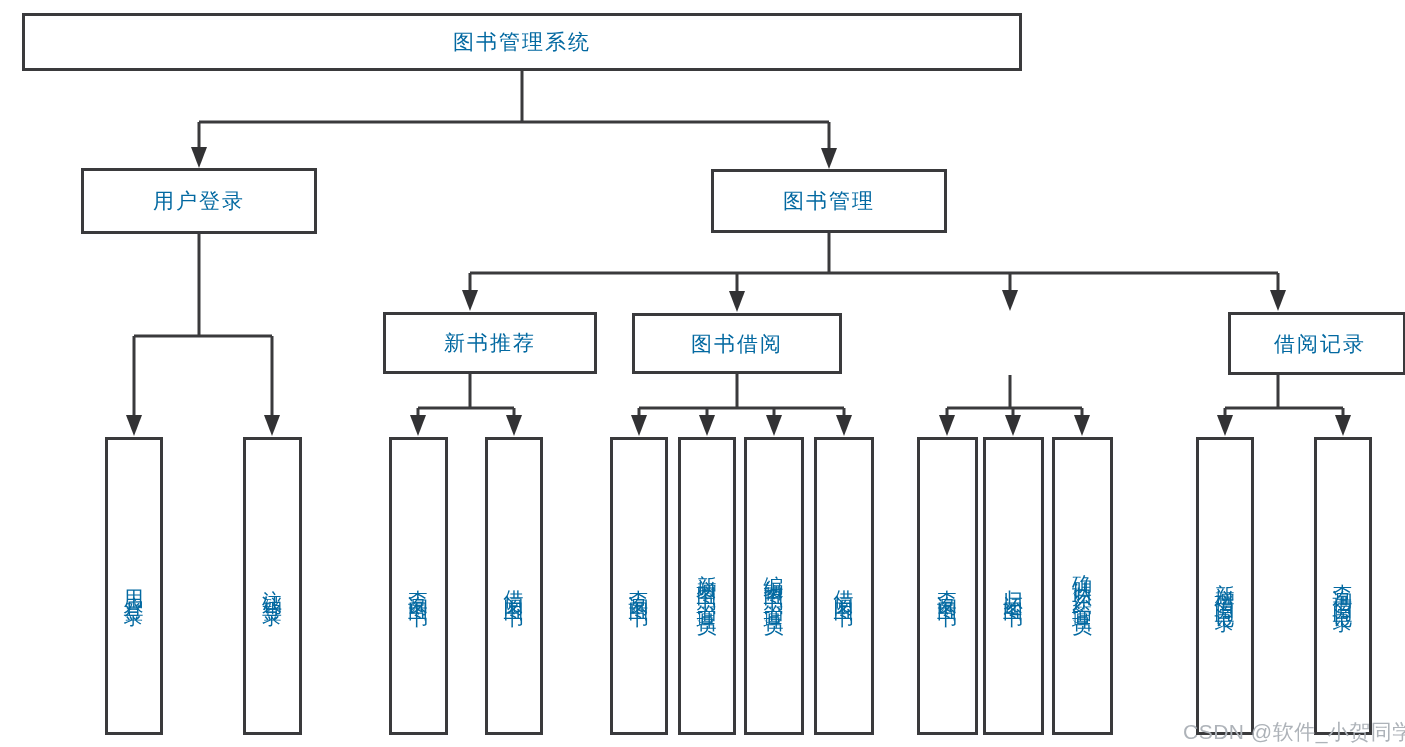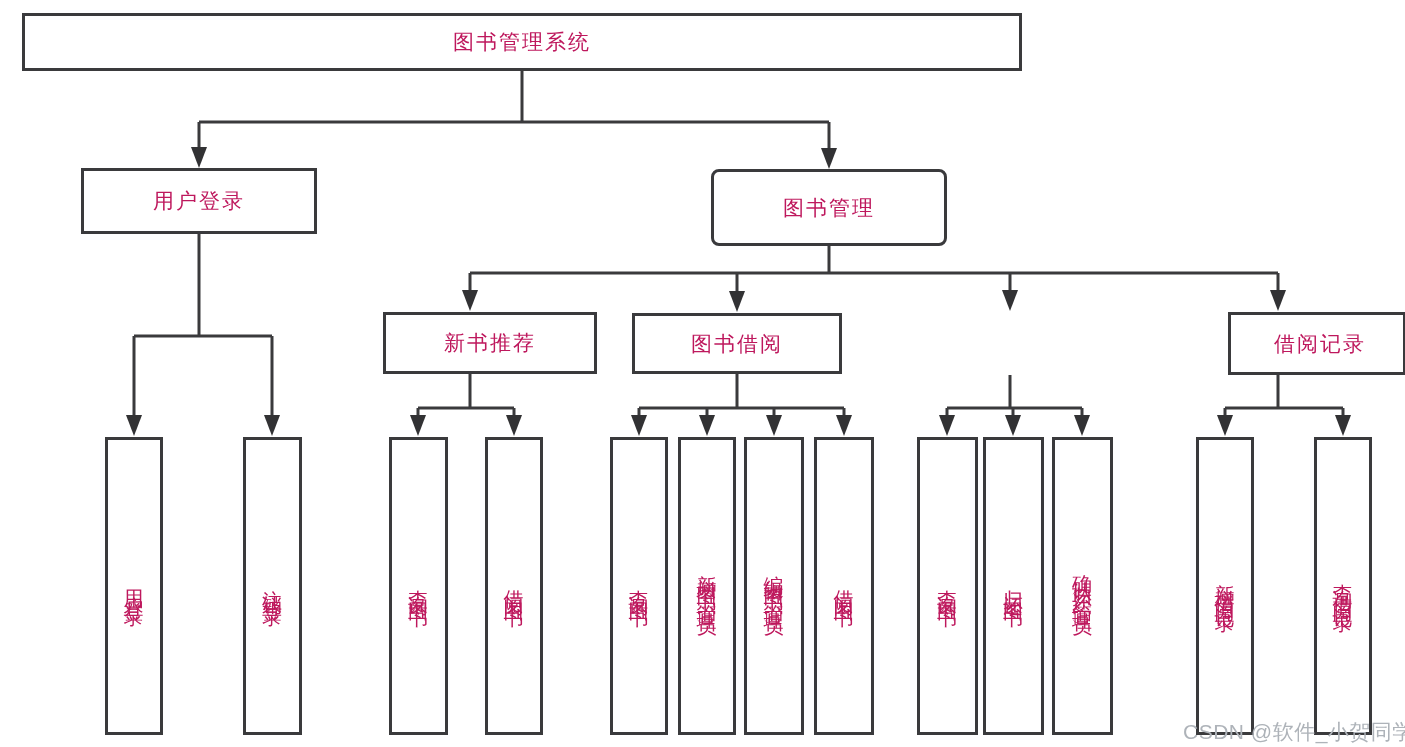--- a/index.html
+++ b/index.html
@@ -34,21 +34,21 @@
     position: absolute;
     box-sizing: border-box;
     background: #ffffff;
     border: 3px solid #3a3a3c;
     display: flex;
     align-items: center;
     justify-content: center;
     z-index: 2;
   }
   .node .lbl {
-    color: #be185d;
+    color: #0369a1;
     font-size: 21px;
     letter-spacing: 2px;
     white-space: nowrap;
   }
   .node.v .lbl {
     writing-mode: vertical-rl;
     text-orientation: mixed;
     font-size: 20px;
     letter-spacing: 6px;
     white-space: normal;
@@ -120,21 +120,21 @@
     </g>
   </svg>
 
   <div class="node" style="left:22px; top:13px; width:1000px; height:58px;">
     <span class="lbl">图书管理系统</span>
   </div>
 
   <div class="node" style="left:81px; top:168px; width:236px; height:66px;">
     <span class="lbl">用户登录</span>
   </div>
-  <div class="node" style="left:711px; top:169px; width:236px; height:77px;border-radius:8px;">
+  <div class="node" style="left:711px; top:169px; width:236px; height:64px;">
     <span class="lbl">图书管理</span>
   </div>
 
   <div class="node" style="left:383px; top:312px; width:214px; height:62px;">
     <span class="lbl">新书推荐</span>
   </div>
   <div class="node" style="left:632px; top:313px; width:210px; height:61px;">
     <span class="lbl">图书借阅</span>
   </div>
   <div class="node" style="left:1228px; top:312px; width:178px; height:63px;padding-left:6px;">

